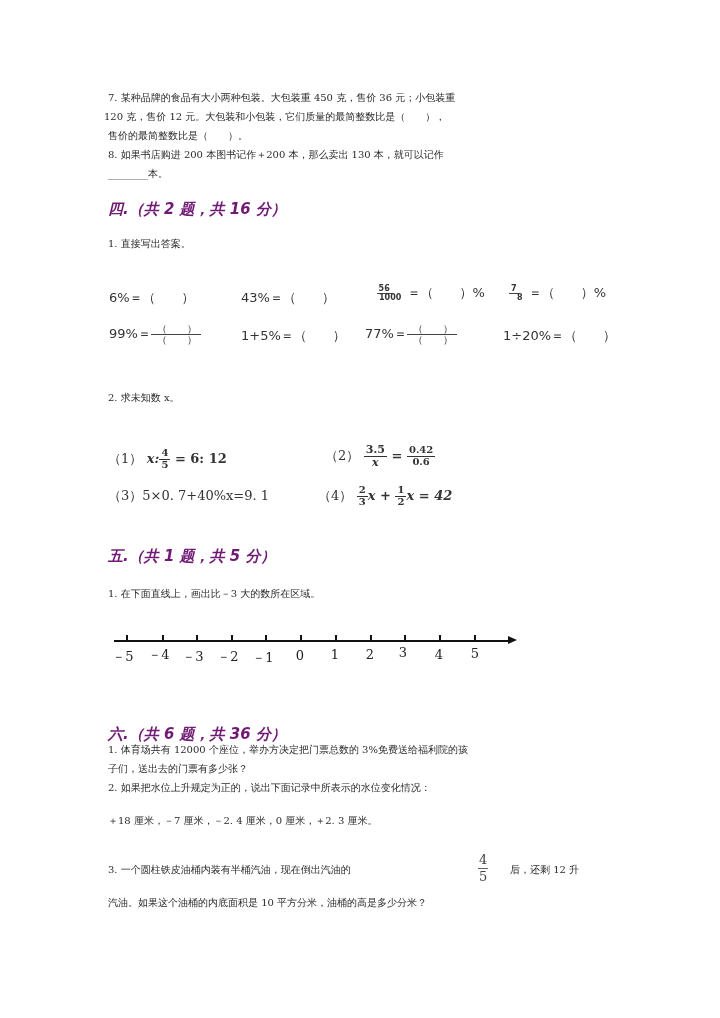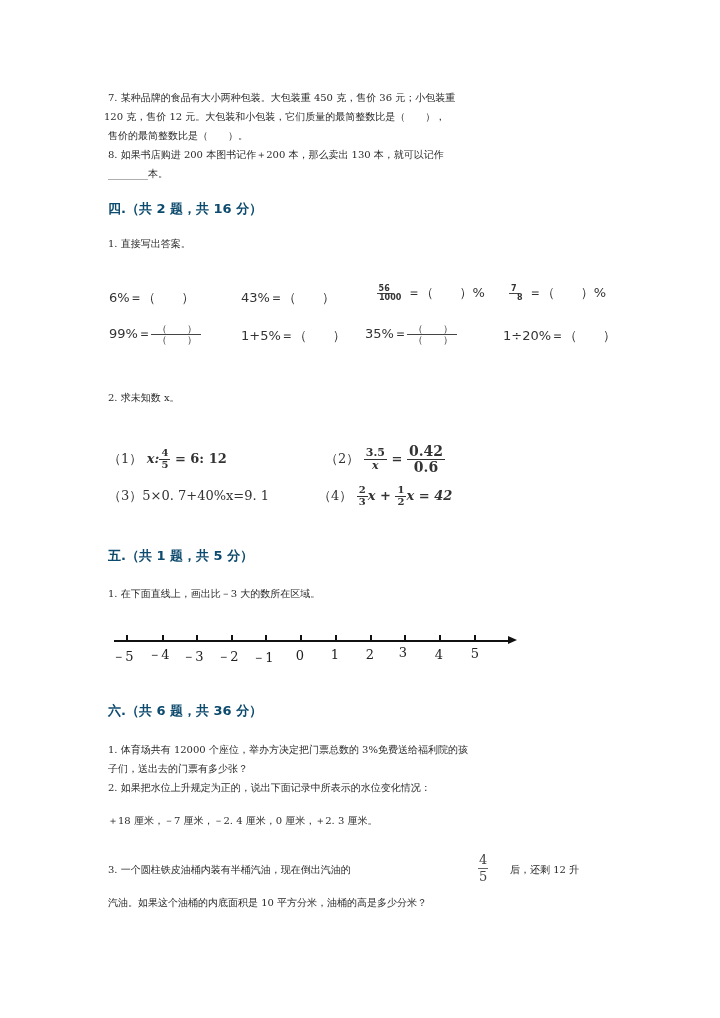--- a/index.html
+++ b/index.html
@@ -1,20 +1,20 @@
 <!DOCTYPE html>
 <html><head>
 <meta charset="utf-8">
 <style>
   html, body { margin:0; padding:0; background:#ffffff; }
   body { width:720px; height:1018px; position:relative; overflow:hidden;
          font-family:"DejaVu Serif","Liberation Serif",serif; color:#222; }
   .abs { position:absolute; white-space:nowrap; }
   .p { font-size:10px; line-height:19px; color:#2a2a2a; }
-  .h { font-size:13px; font-weight:bold; color:#0c4a6e; font-family:"DejaVu Sans","Liberation Sans",sans-serif; }
+  .h { font-size:15px; font-weight:bold; color:#701a75; font-family:"DejaVu Sans","Liberation Sans",sans-serif;font-style:italic; }
   .calc { font-family:"DejaVu Sans","Liberation Sans",sans-serif; font-size:13px; color:#333; }
   .frac { display:inline-flex; flex-direction:column; align-items:center; vertical-align:middle; line-height:1; }
   .frac .n { font-size:8px; font-weight:bold; padding:0 2px; border-bottom:1px solid #444; }
   .frac .d { font-size:8px; font-weight:bold; padding:0 2px;margin-left:12px; }
   .bfrac { display:inline-flex; flex-direction:column; align-items:center; vertical-align:middle; line-height:1; }
   .bfrac .n { font-size:10px; padding:0 6px; border-bottom:1px solid #444; width:38px; text-align:center; }
   .bfrac .d { font-size:10px; padding:0 6px; width:38px; text-align:center; }
   .eq { font-family:"DejaVu Serif","Liberation Serif",serif; font-size:13px; font-weight:bold; color:#333; }
   .eq .lab { font-weight:normal; }
   .mf { display:inline-flex; flex-direction:column; align-items:center; vertical-align:middle; line-height:1.05; font-size:10px; }
@@ -52,21 +52,21 @@
 </div>
 
 <div class="abs calc" style="left:109px;top:324px;">
   <span>99%＝</span><span class="bfrac">
       <span class="n">（　　）</span>
       <span class="d">（　　）</span>
     </span>
 </div>
 <div class="abs calc" style="left:241px;top:327px;">1+5%＝（　　）</div>
 <div class="abs calc" style="left:365px;top:324px;">
-  <span>35%＝</span><span class="bfrac">
+  <span>77%＝</span><span class="bfrac">
       <span class="n">（　　）</span>
       <span class="d">（　　）</span>
     </span>
 </div>
 <div class="abs calc" style="left:503px;top:327px;">1÷20%＝（　　）</div>
 
 <div class="abs p" style="left:108px;top:388px;">2. 求未知数 x。</div>
 
 <div class="abs eq" style="left:108px;top:448px;">
   <span class="lab">（1）</span>
@@ -76,21 +76,21 @@
     </span>
   <span>= 6: 12</span>
 </div>
 <div class="abs eq" style="left:325px;top:444px;">
   <span class="lab">（2）</span>
   <span class="mf" style="font-size:11px;">
       <span class="n">3.5</span>
       <i>x</i>
     </span>
   <span>=</span>
-  <span class="mf" style="font-size:14px;">
+  <span class="mf" style="font-size:10px;">
       <span class="n">0.42</span>
       <span>0.6</span>
     </span>
 </div>
 <div class="abs eq" style="left:108px;top:487px;font-weight:normal;">
   <span class="lab">（3）</span><span>5×0. 7+40%x=9. 1</span>
 </div>
 <div class="abs eq" style="left:318px;top:485px;">
   <span class="lab">（4）</span>
   <span class="mf">
@@ -126,21 +126,21 @@
   <div class="nlab" style="left:228px;top:648px;">－2</div>
   <div class="nlab" style="left:263px;top:649px;">－1</div>
   <div class="nlab" style="left:300px;top:648px;">0</div>
   <div class="nlab" style="left:335px;top:647px;">1</div>
   <div class="nlab" style="left:370px;top:647px;">2</div>
   <div class="nlab" style="left:403px;top:645px;">3</div>
   <div class="nlab" style="left:439px;top:647px;">4</div>
   <div class="nlab" style="left:475px;top:646px;">5</div>
 </div>
 
-<div class="abs h" style="left:108px;top:702px;text-align:right;">六.（共 6 题，共 36 分）</div>
+<div class="abs h" style="left:108px;top:725px;text-align:right;">六.（共 6 题，共 36 分）</div>
 <div class="abs p" style="left:108px;top:740px;">1. 体育场共有 12000 个座位，举办方决定把门票总数的 3%免费送给福利院的孩</div>
 <div class="abs p" style="left:108px;top:759px;">子们，送出去的门票有多少张？</div>
 <div class="abs p" style="left:108px;top:778px;">2. 如果把水位上升规定为正的，说出下面记录中所表示的水位变化情况：</div>
 <div class="abs p" style="left:108px;top:811px;">＋18 厘米，－7 厘米，－2. 4 厘米，0 厘米，＋2. 3 厘米。</div>
 
 <div class="abs p" style="left:108px;top:860px;">3. 一个圆柱铁皮油桶内装有半桶汽油，现在倒出汽油的</div>
 <div class="abs" style="left:478px;top:852px;display:flex;flex-direction:column;align-items:center;font-size:13px;color:#444;line-height:16px;">
   <span style="border-bottom:1px solid #666;padding:0 1px;">4</span>
   <span>5</span>
 </div>

